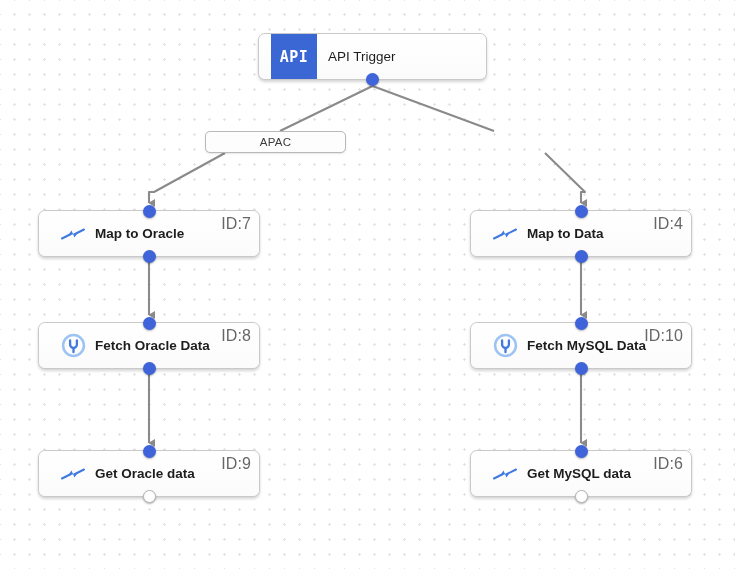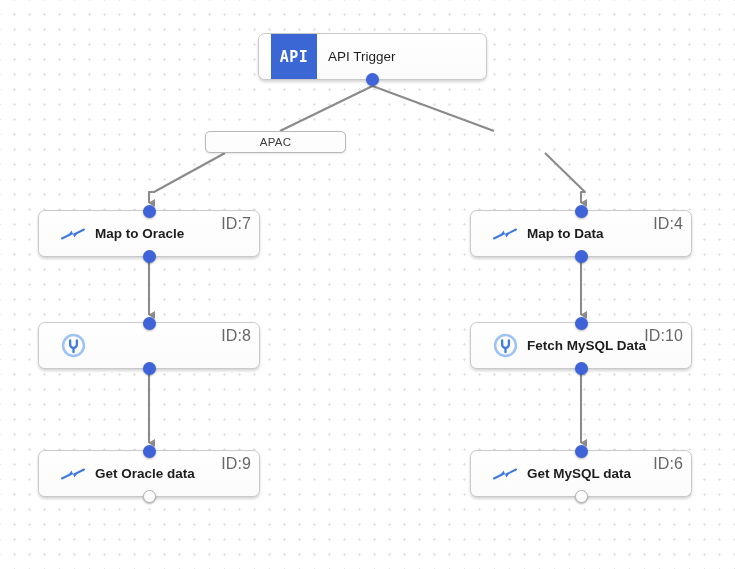--- a/index.html
+++ b/index.html
@@ -216,20 +216,21 @@
 
   <div class="node proc-node" style="left:38px; top:322px;">
     <div class="node-inner">
       <div class="node-icon">
         <svg width="25" height="25" viewBox="0 0 25 25" xmlns="http://www.w3.org/2000/svg">
           <circle cx="12.5" cy="12.5" r="10.4" fill="none" stroke="#9dc3f2" stroke-width="2.5"></circle>
           <path d="M9.1,7.4 L9.1,11.6 A3.4,3.4 0 0 0 15.9,11.6 L15.9,7.4" fill="none" stroke="#3f7ae0" stroke-width="2.3" stroke-linecap="round"></path>
           <path d="M12.5,15.1 L12.5,19.2" stroke="#3f7ae0" stroke-width="2.3" stroke-linecap="round"></path>
         </svg>
       </div>
+      <div class="node-label">Fetch Oracle Data</div>
     </div>
     <div class="node-id">ID:8</div>
     <div class="port port-in"></div>
     <div class="port port-out"></div>
   </div>
 
   <div class="node proc-node" style="left:38px; top:450px;">
     <div class="node-inner">
       <div class="node-icon">
         <svg width="26" height="18" viewBox="0 0 26 18" xmlns="http://www.w3.org/2000/svg">

